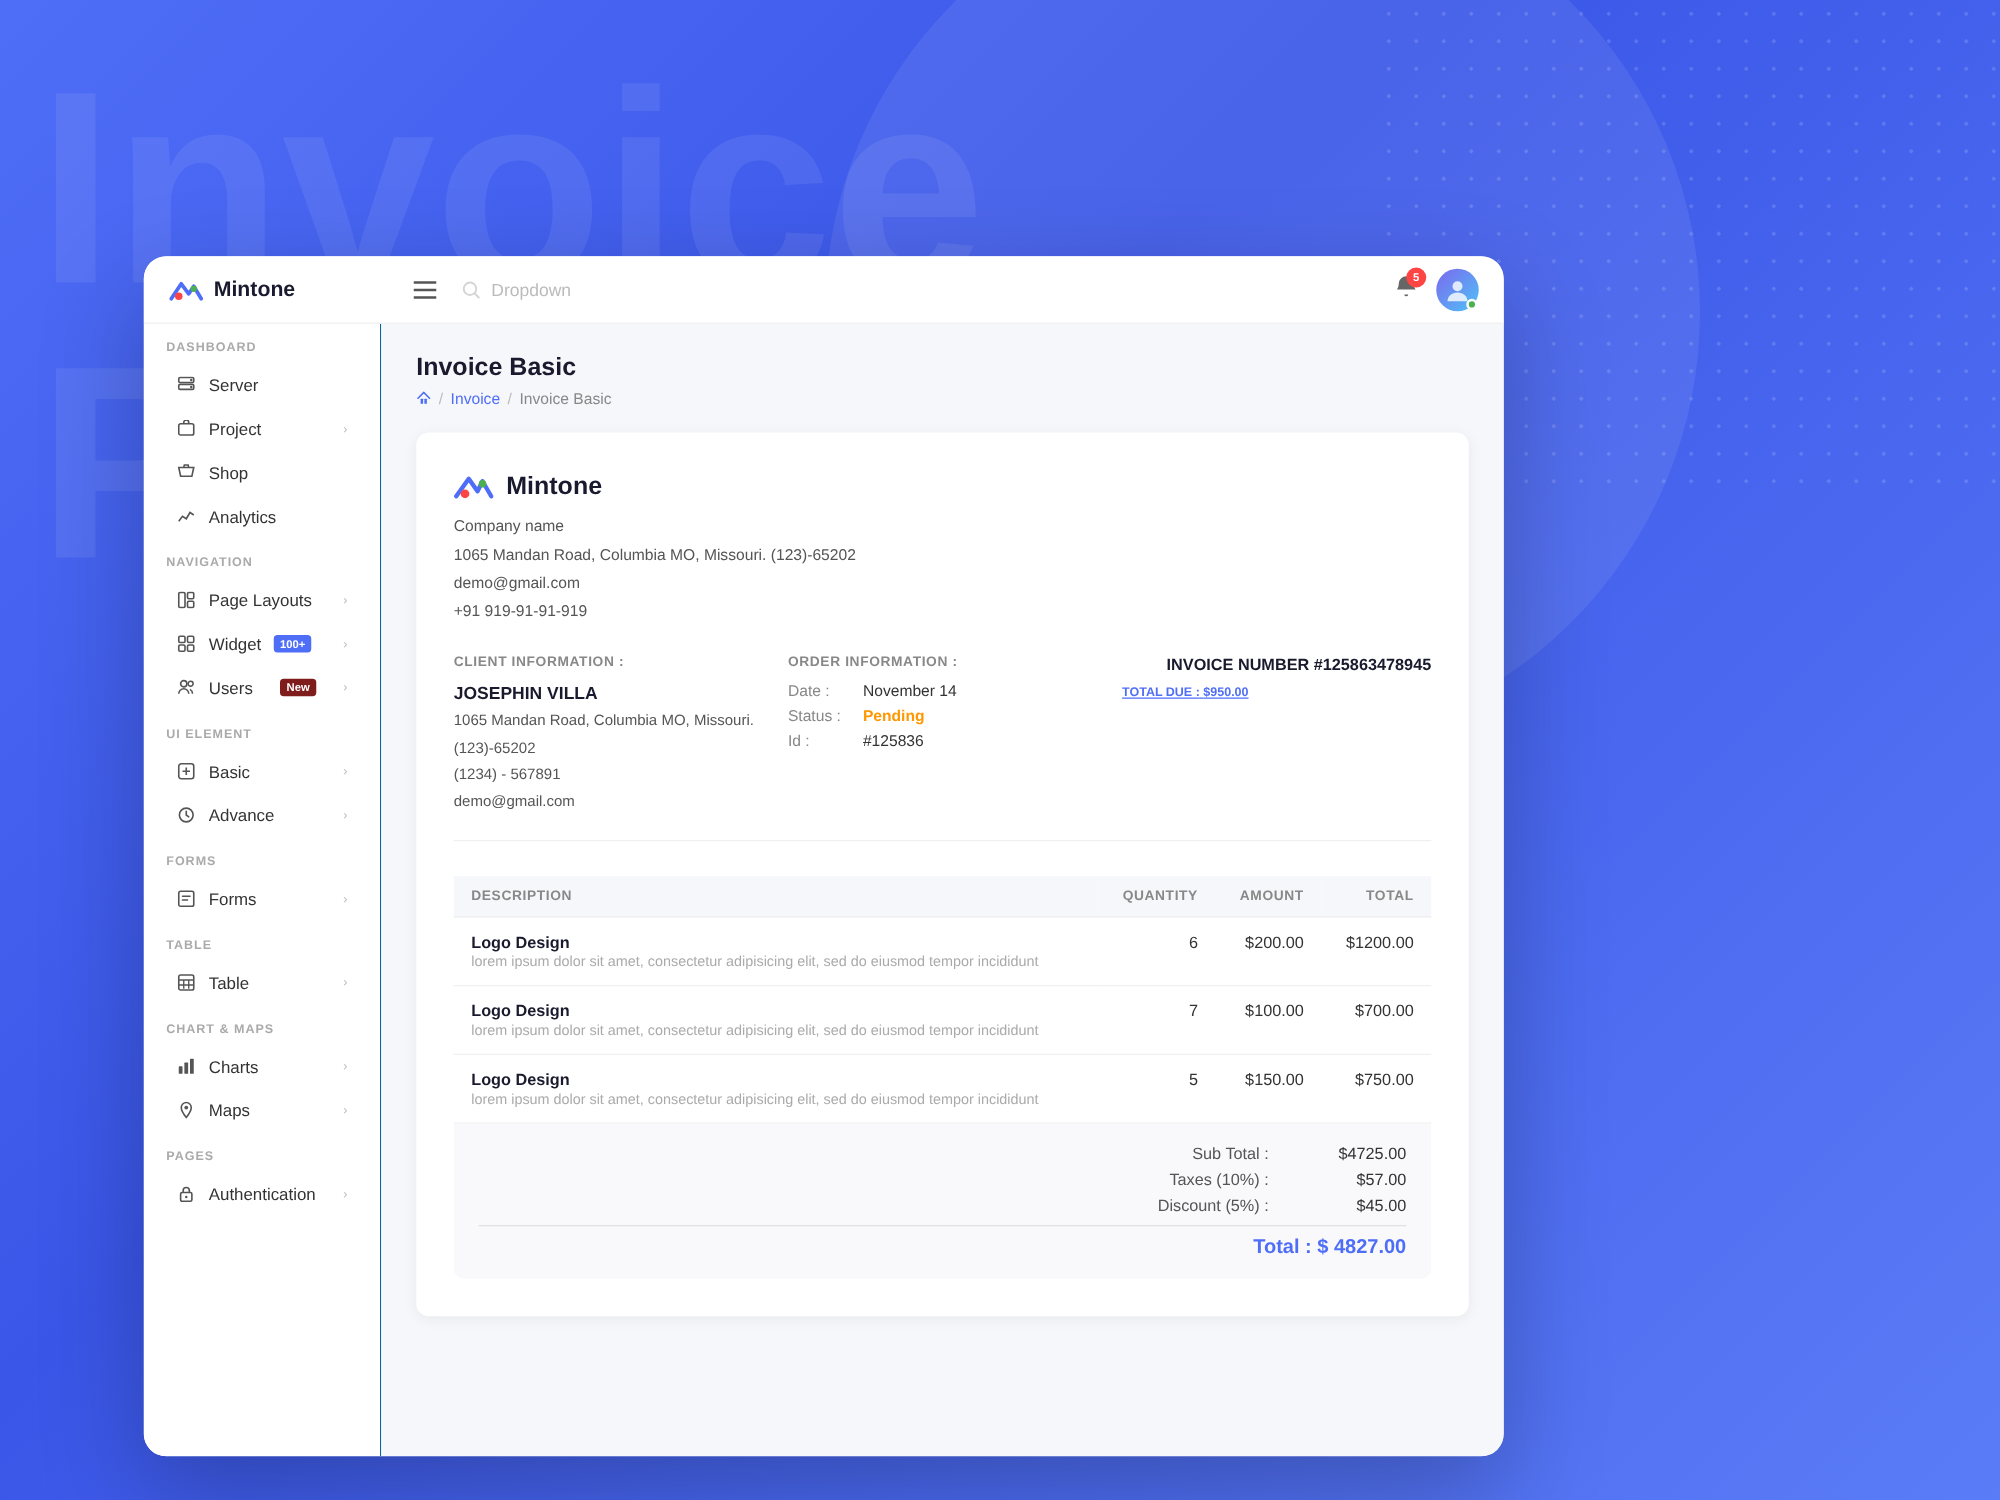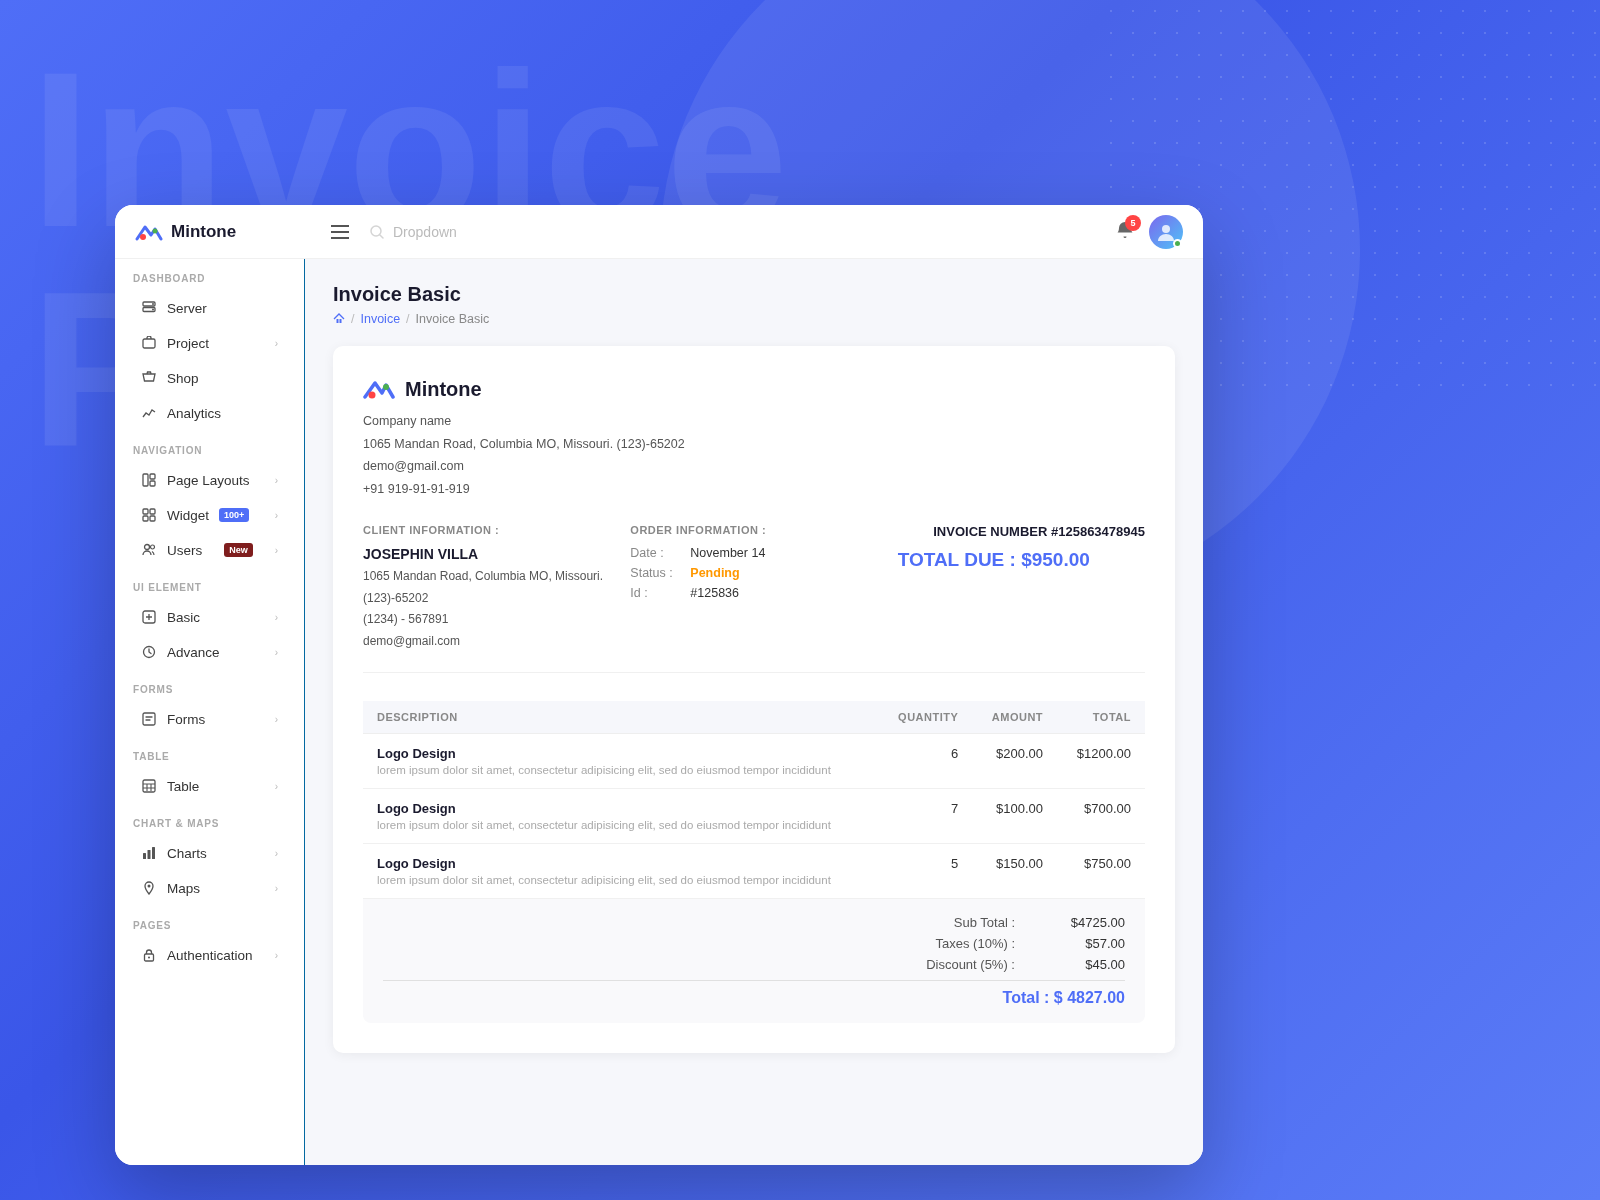--- a/index.html
+++ b/index.html
@@ -300,23 +300,24 @@
       font-weight: 500;
     }
     .invoice-num {
       font-size: 13px;
       font-weight: 700;
       color: #1a1a2e;
       margin-bottom: 10px;
       text-align: right;
     }
     .total-due {
-      font-size: 19px;
+      font-size: 10px;
       font-weight: 700;
       color: #4f6ef7;
+      text-decoration: underline;
     }
     
     .items-table {
       width: 100%;
       border-collapse: collapse;
       margin-bottom: 0;
     }
     .items-table thead tr {
       background: #f6f7fb;
     }

